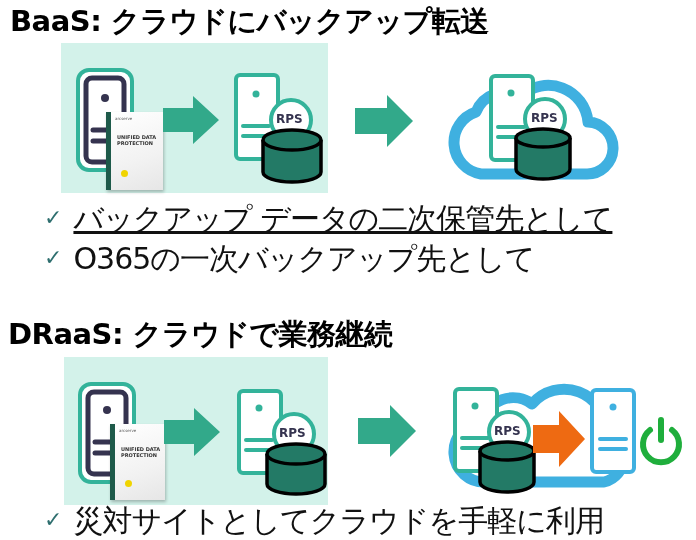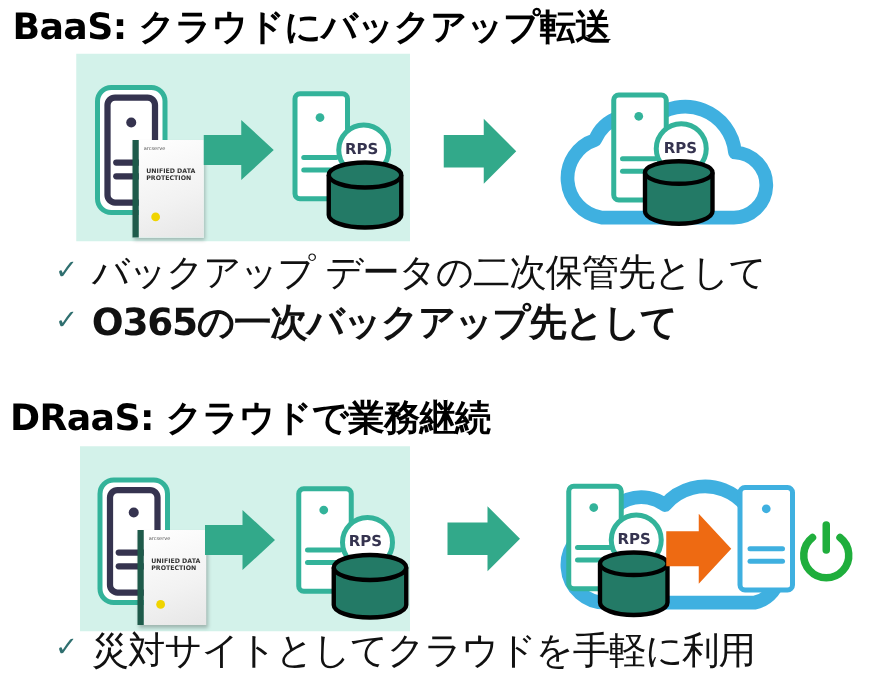--- a/index.html
+++ b/index.html
@@ -67,24 +67,24 @@
   <line x1="10" y1="54" x2="36" y2="54" stroke="#33b39a" stroke-width="4" stroke-linecap="round"></line>
   <line x1="10" y1="64" x2="36" y2="64" stroke="#33b39a" stroke-width="4" stroke-linecap="round"></line>
   <circle cx="57" cy="46" r="20" fill="#ffffff" stroke="#33b39a" stroke-width="4"></circle>
 </svg>
 <div style="position:absolute; left:531px; top:111px; font-size:12px; font-weight:bold; color:#35334f;">RPS</div>
 <svg style="left:513px; top:127px;" width="60" height="56">
   <path d="M3,11 L3,42 A27,10 0 0 0 57,42 L57,11" fill="#237a66" stroke="#000" stroke-width="3.5"></path>
   <ellipse cx="30" cy="11" rx="27" ry="9" fill="#237a66" stroke="#000" stroke-width="3.5"></ellipse>
 </svg>
 
-<div class="bullet" style="top:204px;">
+<div class="bullet" style="top:204px;text-decoration:underline;">
   <span class="check">✓</span><span>バックアップ データの二次保管先として</span>
 </div>
-<div class="bullet" style="top:244px;font-weight:bold;">
+<div class="bullet" style="top:244px;">
   <span class="check">✓</span><span>O365の一次バックアップ先として</span>
 </div>
 
 <div class="title" style="top:320px; left:8px;">DRaaS: クラウドで業務継続</div>
 
 <div class="panel" style="left:64px; top:357px; width:264px; height:148px;"></div>
 
 <svg style="left:78px; top:382px;" width="60" height="110">
   <rect x="2" y="2" width="54" height="98" rx="11" fill="#ffffff" stroke="#33b39a" stroke-width="4"></rect>
   <rect x="10" y="10" width="38" height="82" rx="6" fill="#ffffff" stroke="#35334f" stroke-width="5"></rect>

